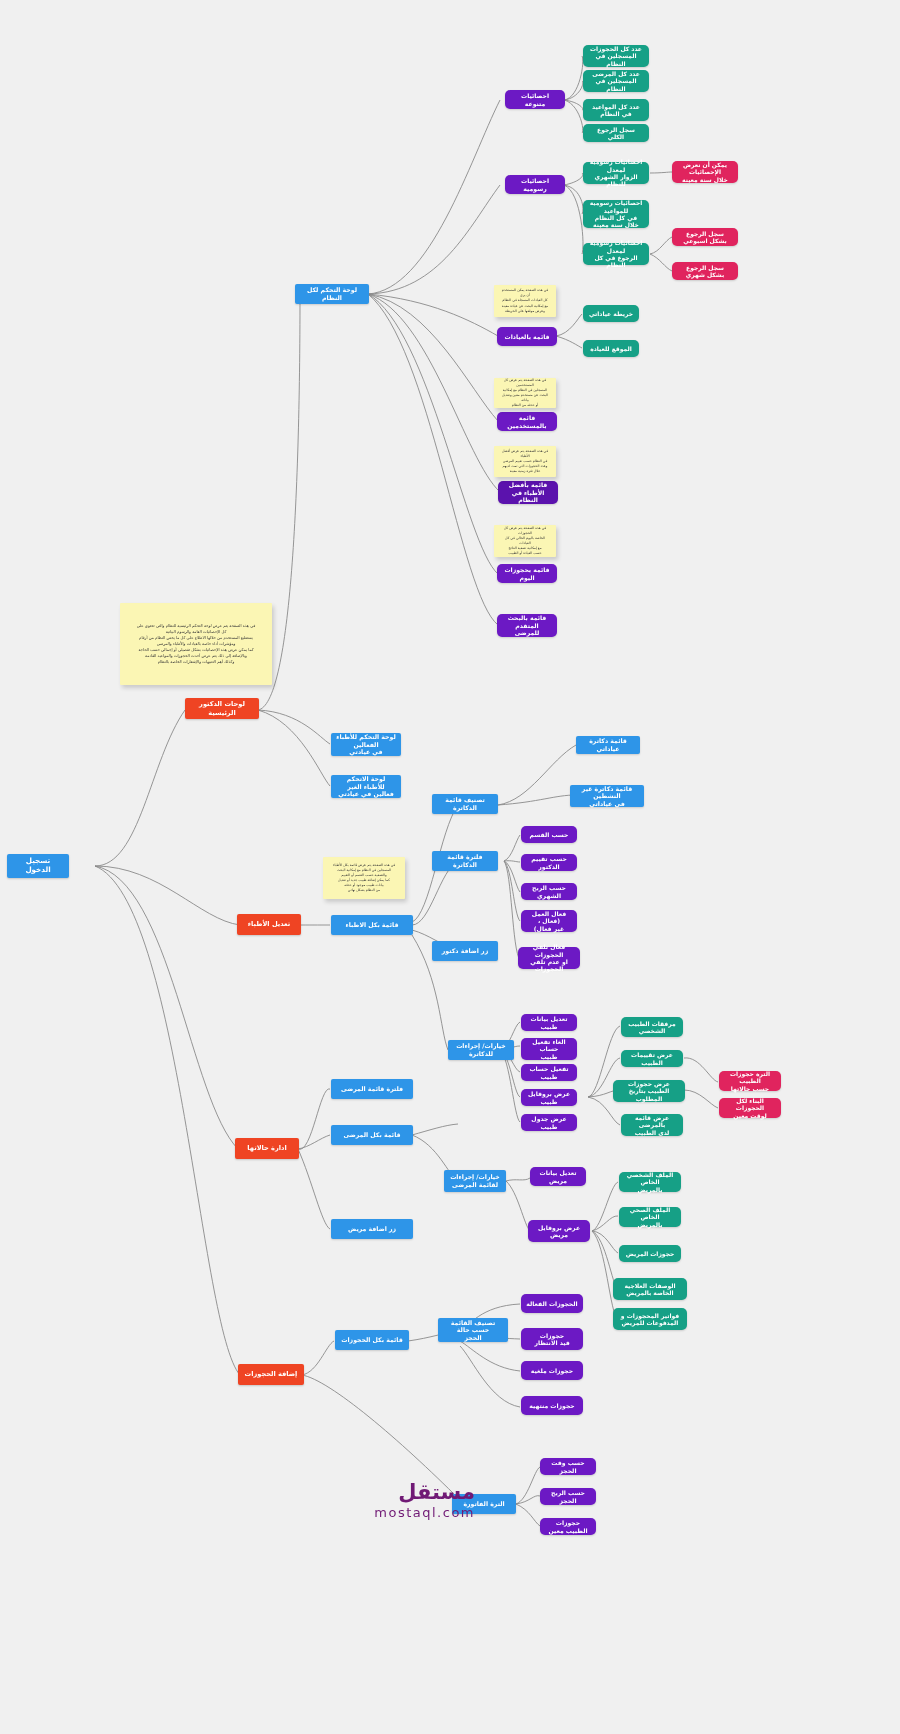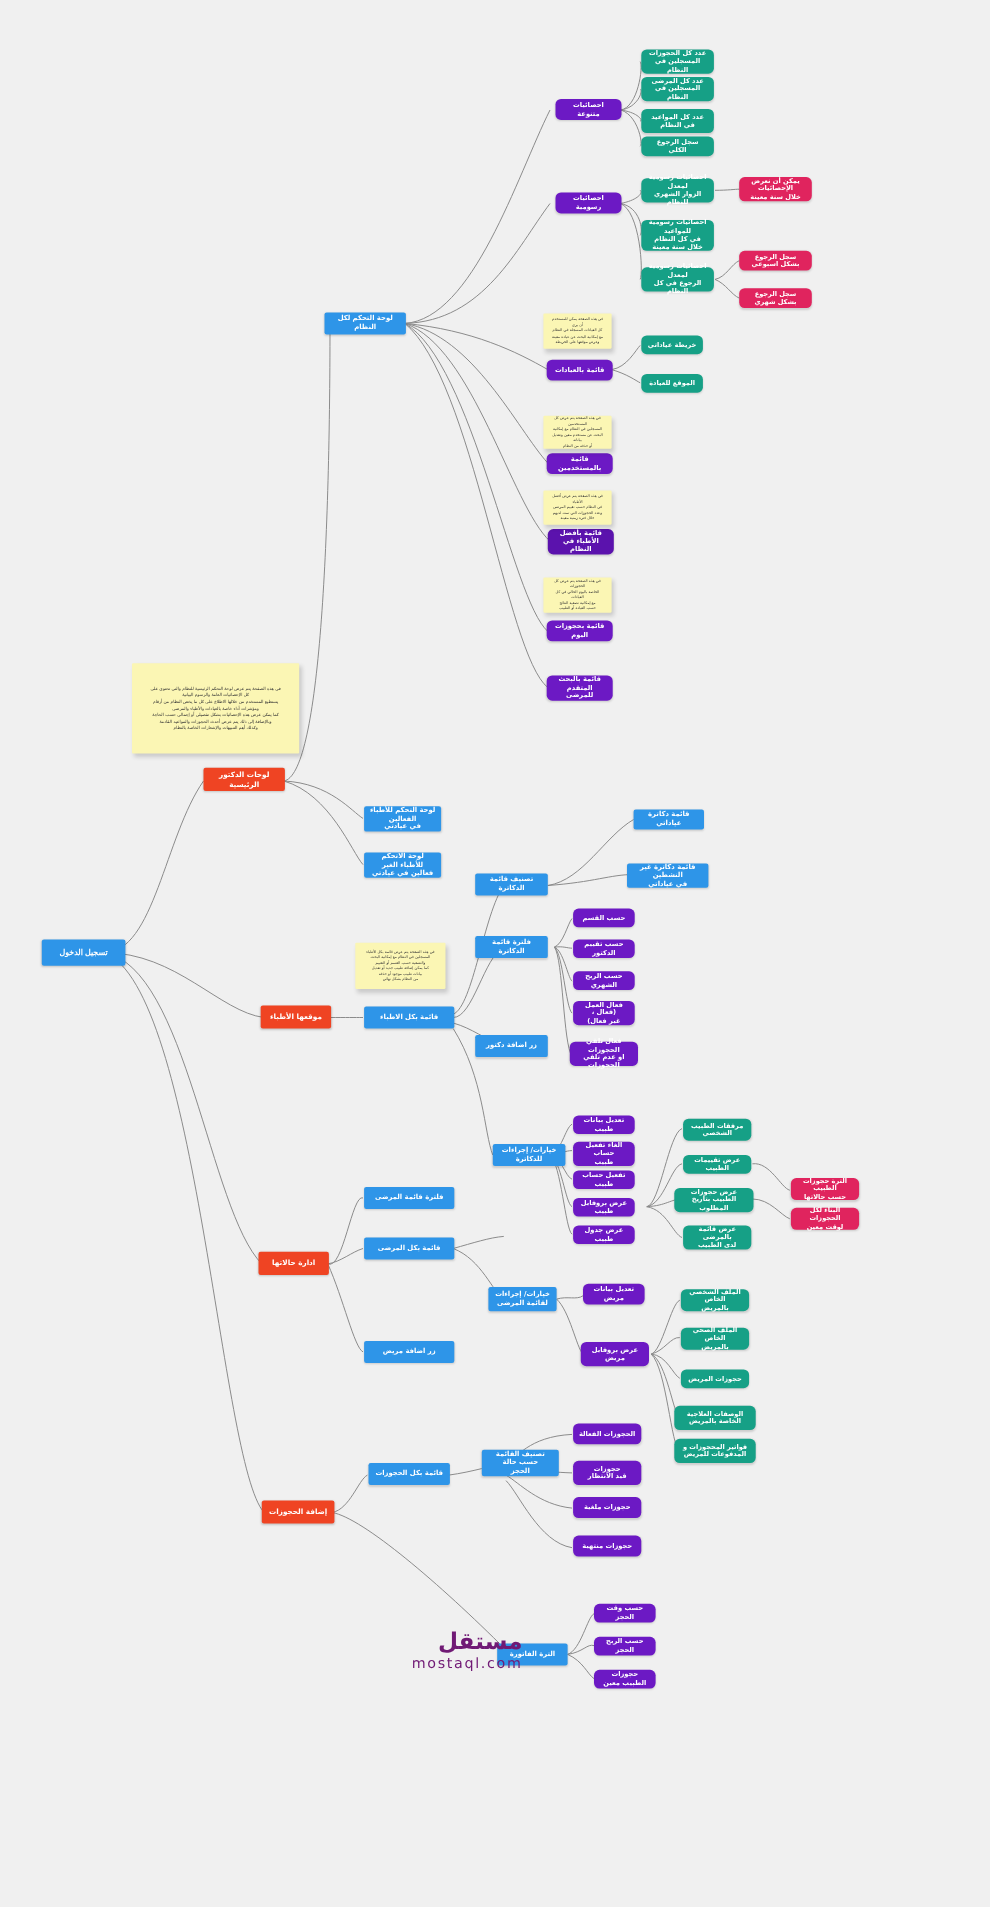--- a/index.html
+++ b/index.html
@@ -150,24 +150,24 @@
     <path d="M460,1330 C470,1326 480,1306 520,1304"></path>
     <path d="M460,1336 C472,1334 490,1338 520,1339"></path>
     <path d="M460,1341 C472,1348 490,1368 520,1371"></path>
     <path d="M460,1346 C472,1358 490,1402 520,1407"></path>
 
     <path d="M516,1504 C528,1500 534,1470 540,1467"></path>
     <path d="M516,1504 C530,1502 534,1494 540,1496"></path>
     <path d="M516,1504 C530,1510 534,1522 540,1526"></path>
   </svg>
 
-  <div class="node n-root" style="left:38px;top:854px;width:76px;height:24px;font-family:Liberation Serif, serif;">تسجيل الدخول</div>
+  <div class="node n-root" style="left:7px;top:854px;width:62px;height:24px;">تسجيل الدخول</div>
 
   <div class="node n-red" style="left:185px;top:698px;width:74px;height:21px;">لوحات الدكتور الرئيسية</div>
-  <div class="node n-red" style="left:237px;top:914px;width:64px;height:21px;">موقعها الأطباء</div>
+  <div class="node n-red" style="left:237px;top:914px;width:64px;height:21px;">تعديل الأطباء</div>
   <div class="node n-red" style="left:235px;top:1138px;width:64px;height:21px;">ادارة حالاتها</div>
   <div class="node n-red" style="left:238px;top:1364px;width:66px;height:21px;">إضافة الحجوزات</div>
 
   <div class="node n-blue" style="left:295px;top:284px;width:74px;height:20px;">لوحة التحكم لكل النظام</div>
   <div class="node n-blue" style="left:331px;top:733px;width:70px;height:23px;">لوحة التحكم للأطباء الفعالين
 في عيادتي</div>
   <div class="node n-blue" style="left:331px;top:775px;width:70px;height:23px;">لوحة الاتحكم للأطباء الغير
 فعالين في عيادتي</div>
 
   <div class="node n-purple" style="left:505px;top:90px;width:60px;height:19px;">احصائيات متنوعة</div>

